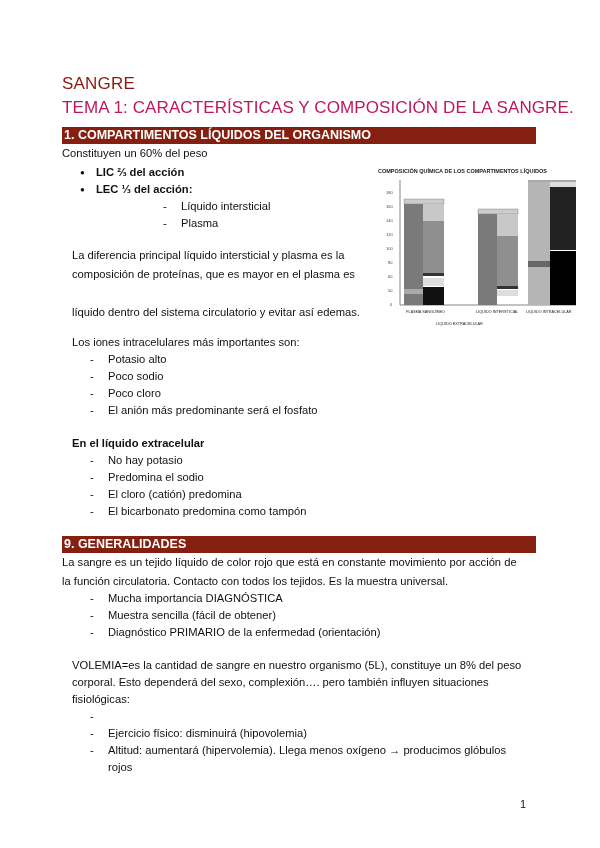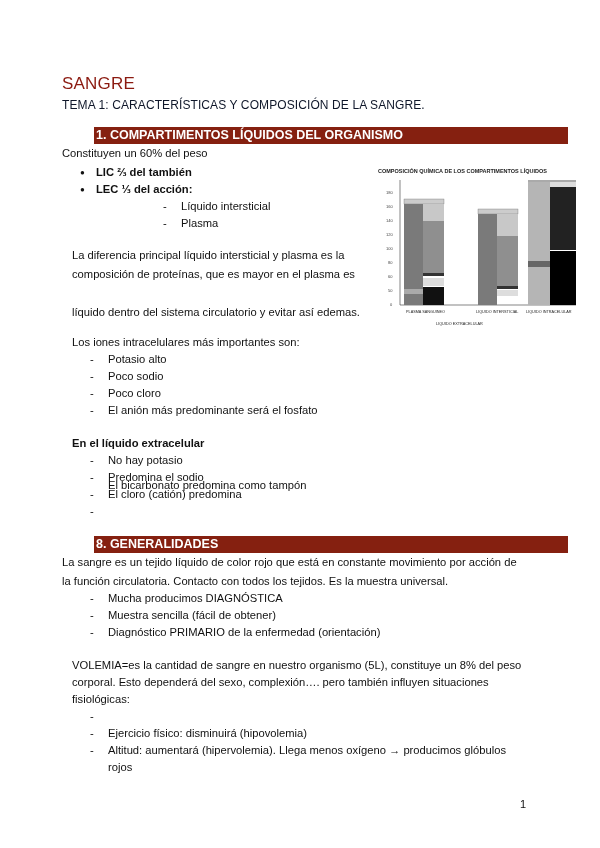--- a/index.html
+++ b/index.html
@@ -1,41 +1,41 @@
 <!DOCTYPE html>
 <html><head>
 <meta charset="utf-8">
 <style>
   html, body { margin:0; padding:0; background:#ffffff; }
   body { width:600px; height:848px; position:relative; overflow:hidden;
          font-family:"Liberation Sans", sans-serif; color:#111; }
   .page { position:absolute; left:0; top:0; width:600px; height:848px; }
   .title1 { position:absolute; left:62px; top:74px; font-size:17px; color:#8b1a10; letter-spacing:0.2px; }
-  .title2 { position:absolute; left:62px; top:98px; font-size:12px; color:#0f172a; letter-spacing:0.1px; white-space:nowrap; }
+  .title2 { position:absolute; left:62px; top:98px; font-size:17px; color:#be185d; letter-spacing:0.1px; white-space:nowrap; }
   .sec-bar { position:absolute; left:62px; width:474px; height:17px; background:#852010; color:#fff;
-             font-weight:bold; font-size:12.5px; line-height:17px; padding-left:2px; box-sizing:border-box; white-space:nowrap;margin-left:32px; }
+             font-weight:bold; font-size:12.5px; line-height:17px; padding-left:2px; box-sizing:border-box; white-space:nowrap; }
   .txt { position:absolute; font-size:11.2px; line-height:19px; white-space:nowrap; }
   .b { font-weight:bold; }
   .bullet { position:absolute; font-size:11.2px; line-height:19px; white-space:nowrap; }
   .dash { position:absolute; font-size:11.2px; line-height:19px; }
   .chart { position:absolute; left:376px; top:165px; width:200px; height:165px; }
   .pagenum { position:absolute; left:520px; top:798px; font-size:11px; }
 </style>
 </head>
 <body>
 
 <div class="page">
   <div class="title1">SANGRE</div>
   <div class="title2">TEMA 1: CARACTERÍSTICAS Y COMPOSICIÓN DE LA SANGRE.</div>
 
   <div class="sec-bar" style="top:127px">1. COMPARTIMENTOS LÍQUIDOS DEL ORGANISMO</div>
   <div class="txt" style="left:62px;top:144px">Constituyen un 60% del peso</div>
 
   <span class="bullet" style="left:80px;top:163px;font-size:8px">●</span>
-  <div class="txt b" style="left:96px;top:163px">LIC ⅔ del también</div>
+  <div class="txt b" style="left:96px;top:163px">LIC ⅔ del acción</div>
   <span class="bullet" style="left:80px;top:180px;font-size:8px">●</span>
   <div class="txt b" style="left:96px;top:180px">LEC ⅓ del acción:</div>
 
   <span class="dash" style="left:163px;top:197px">-</span>
   <div class="txt" style="left:181px;top:197px">Líquido intersticial</div>
   <span class="dash" style="left:163px;top:214px">-</span>
   <div class="txt" style="left:181px;top:214px">Plasma</div>
 
   <div class="txt" style="left:72px;top:265px">composición de proteínas, que es mayor en el plasma es</div>
   <div class="txt" style="left:72px;top:246px">La diferencia principal líquido intersticial y plasma es la</div>
@@ -52,21 +52,21 @@
   <div class="txt" style="left:108px;top:401px">El anión más predominante será el fosfato</div>
 
   <div class="txt b" style="left:72px;top:434px">En el líquido extracelular</div>
   <span class="dash" style="left:90px;top:451px">-</span>
   <div class="txt" style="left:108px;top:451px">No hay potasio</div>
   <span class="dash" style="left:90px;top:468px">-</span>
   <div class="txt" style="left:108px;top:468px">Predomina el sodio</div>
   <span class="dash" style="left:90px;top:485px">-</span>
   <div class="txt" style="left:108px;top:485px">El cloro (catión) predomina</div>
   <span class="dash" style="left:90px;top:502px">-</span>
-  <div class="txt" style="left:108px;top:476px">El bicarbonato predomina como tampón</div>
+  <div class="txt" style="left:108px;top:502px">El bicarbonato predomina como tampón</div>
 
   <svg class="chart" viewBox="0 0 200 165">
     <text x="2" y="8" font-size="5.5" font-weight="bold" fill="#222" font-family="Liberation Sans, sans-serif">COMPOSICIÓN QUÍMICA DE LOS COMPARTIMENTOS LÍQUIDOS</text>
     <line x1="24" y1="15" x2="24" y2="140" stroke="#333" stroke-width="0.6"></line>
     <line x1="24" y1="140" x2="200" y2="140" stroke="#333" stroke-width="0.6"></line>
     <g font-size="4" fill="#444" font-family="Liberation Sans, sans-serif">
       <text x="14" y="141">0</text>
         <text x="12" y="127">50</text>
         <text x="12" y="113">60</text>
       <text x="12" y="99">80</text>
@@ -100,25 +100,25 @@
     <rect x="174" y="22" width="26" height="63" fill="#222"></rect>
     <rect x="174" y="86" width="26" height="54" fill="#000"></rect>
     <g font-size="3.8" fill="#222" font-family="Liberation Sans, sans-serif">
       <text x="30" y="148">PLASMA SANGUÍNEO</text>
       <text x="100" y="148">LÍQUIDO INTERSTICIAL</text>
       <text x="150" y="148">LÍQUIDO INTRACELULAR</text>
       <text x="60" y="160">LÍQUIDO EXTRACELULAR</text>
     </g>
   </svg>
 
-  <div class="sec-bar" style="top:536px">8. GENERALIDADES</div>
+  <div class="sec-bar" style="top:536px">9. GENERALIDADES</div>
   <div class="txt" style="left:62px;top:553px">La sangre es un tejido líquido de color rojo que está en constante movimiento por acción de</div>
   <div class="txt" style="left:62px;top:572px">la función circulatoria. Contacto con todos los tejidos. Es la muestra universal.</div>
   <span class="dash" style="left:90px;top:589px">-</span>
-  <div class="txt" style="left:108px;top:589px">Mucha producimos DIAGNÓSTICA</div>
+  <div class="txt" style="left:108px;top:589px">Mucha importancia DIAGNÓSTICA</div>
   <span class="dash" style="left:90px;top:606px">-</span>
   <div class="txt" style="left:108px;top:606px">Muestra sencilla (fácil de obtener)</div>
   <span class="dash" style="left:90px;top:623px">-</span>
   <div class="txt" style="left:108px;top:623px">Diagnóstico PRIMARIO de la enfermedad (orientación)</div>
 
   <div class="txt" style="left:72px;top:656px">VOLEMIA=es la cantidad de sangre en nuestro organismo (5L), constituye un 8% del peso</div>
   <div class="txt" style="left:72px;top:673px">corporal. Esto dependerá del sexo, complexión…. pero también influyen situaciones</div>
   <div class="txt" style="left:72px;top:690px">fisiológicas:</div>
   <span class="dash" style="left:90px;top:707px">-</span>
   <span class="dash" style="left:90px;top:724px">-</span>

